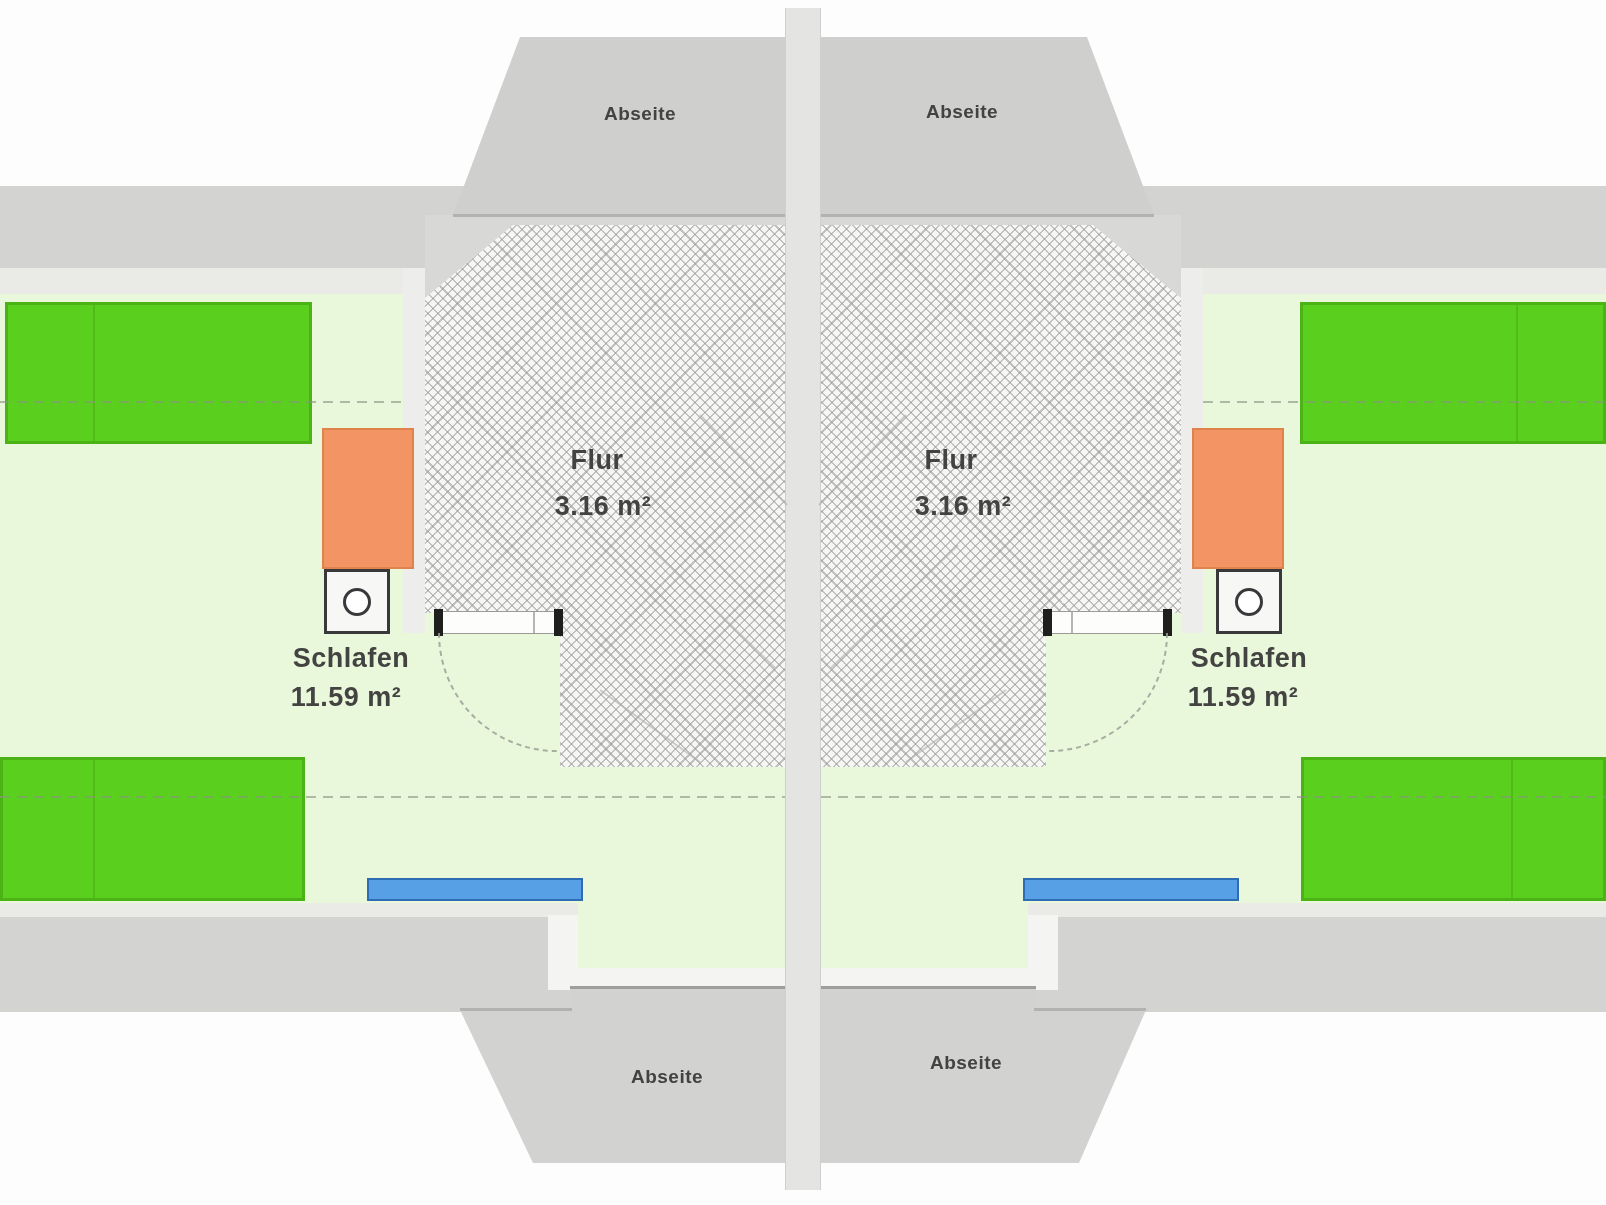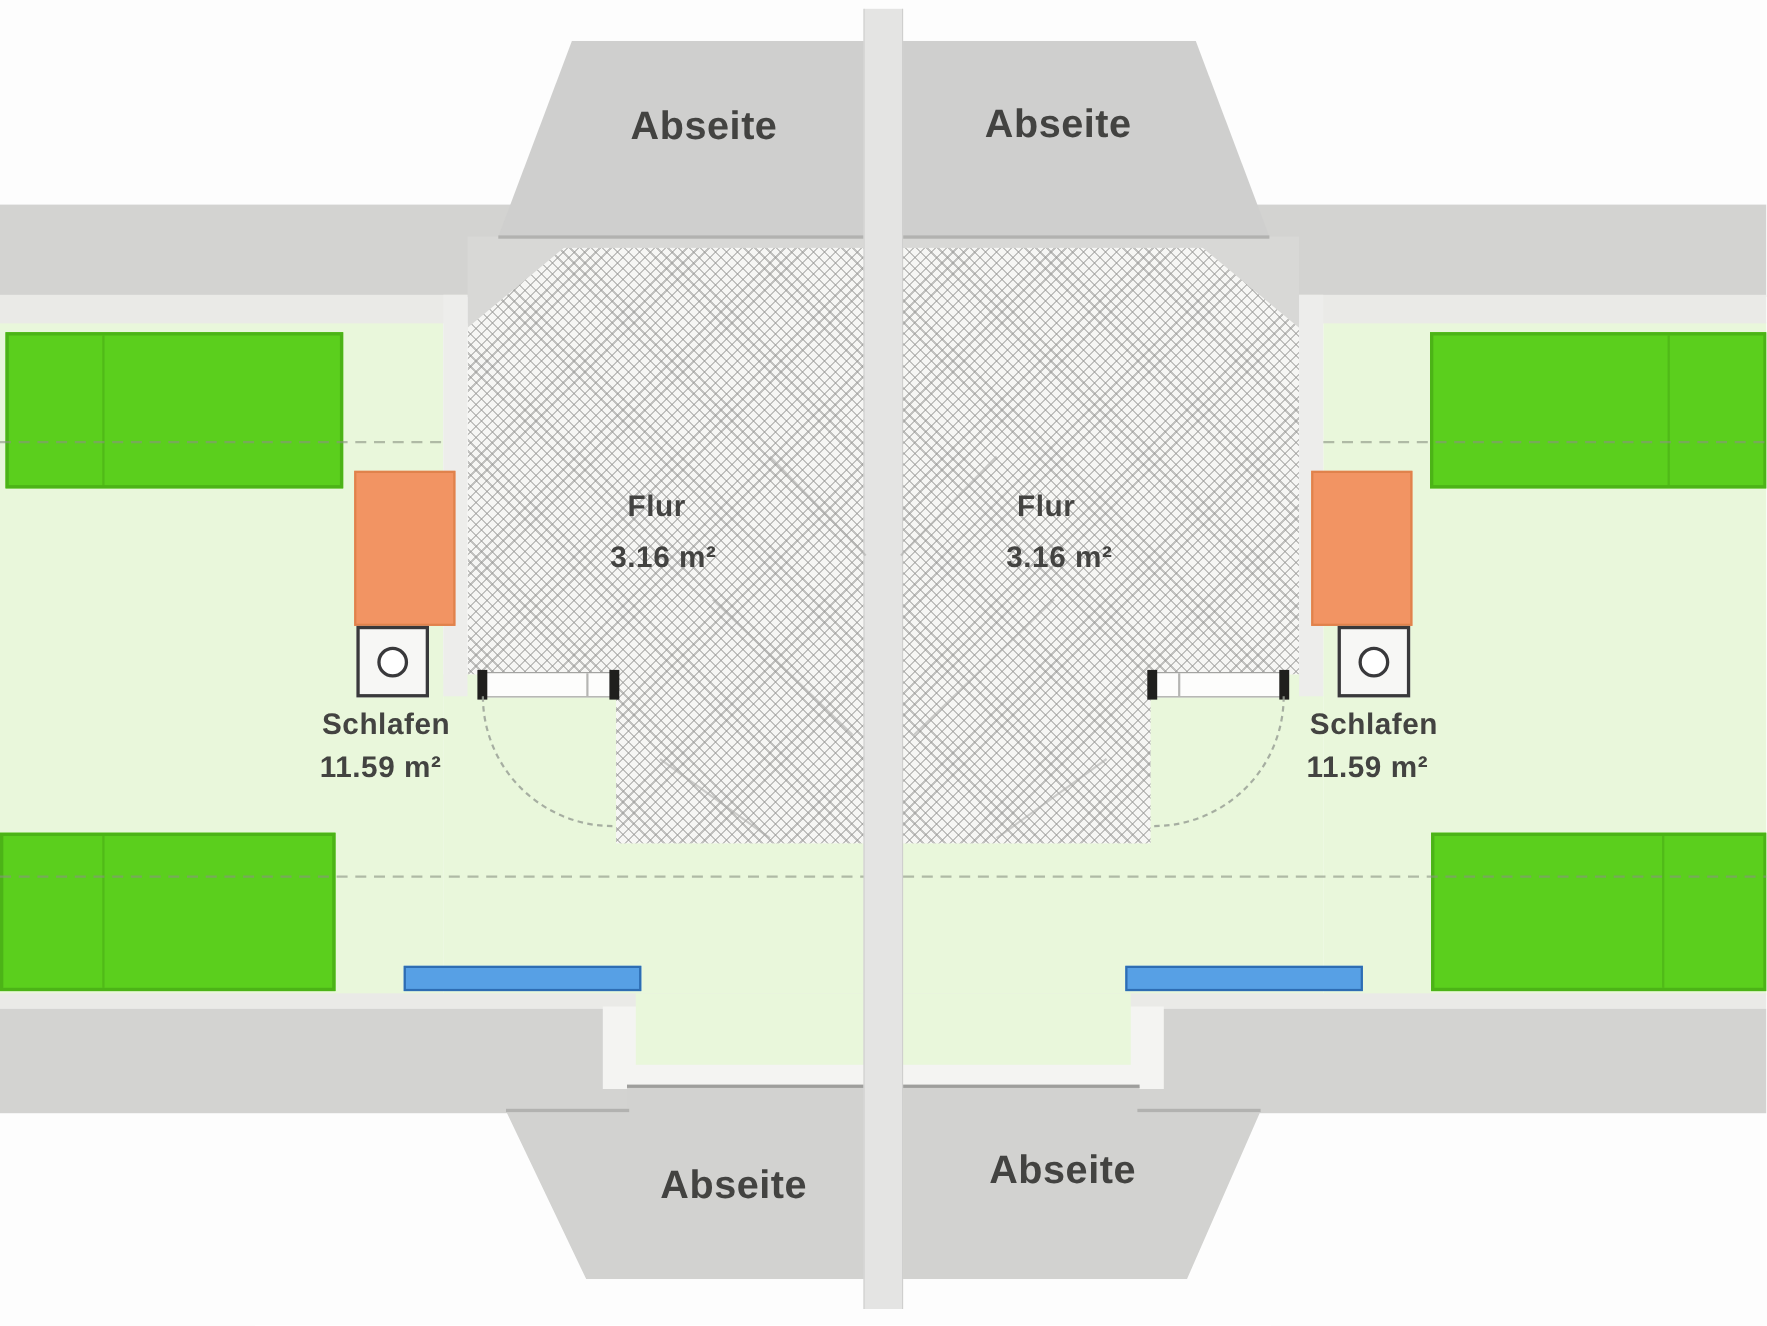--- a/index.html
+++ b/index.html
@@ -43,21 +43,21 @@
   .doorbar{background:#fdfdfc;border:1px solid #9a9a98;box-sizing:border-box;}
   .doorpost{background:#1f1f1d;}
   .doortick{background:#b5b5b3;}
   .bay-white{background:#f4f4f2;}
   
   .label{
     position:absolute;transform:translate(-50%,-50%);
     color:var(--label,#434341);font-weight:bold;font-size:27px;line-height:1.1;
     letter-spacing:.5px;white-space:nowrap;
   }
-  .label.big{font-size:36px;text-align:right;}
+  .label.big{font-size:19px;text-align:right;}
   svg.overlay{position:absolute;left:0;top:0;pointer-events:none;}
 </style>
 </head>
 <body>
 
 <div id="canvas">
 
   <div class="abs room" style="left:0;top:293px;width:403px;height:612px;"></div>
   <div class="abs room" style="left:403px;top:613px;width:384px;height:292px;"></div>
   <div class="abs room" style="left:1203px;top:293px;width:403px;height:612px;"></div>

